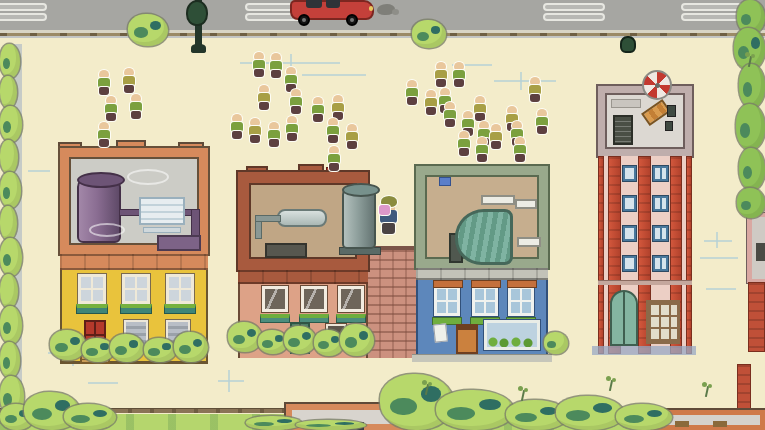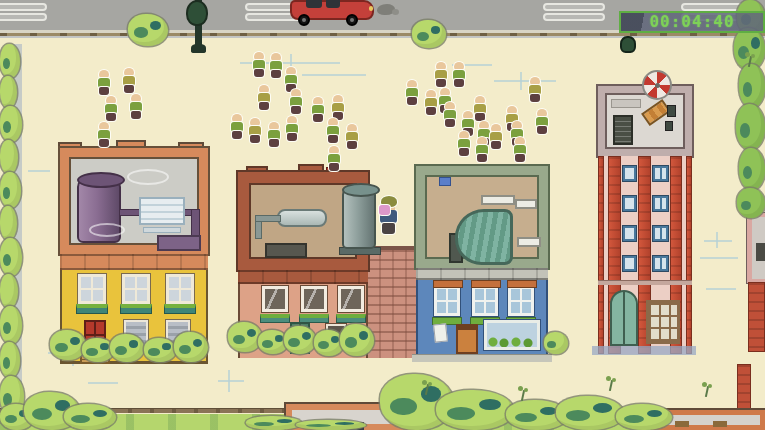--- a/index.html
+++ b/index.html
@@ -733,14 +733,13 @@
     </div>
 
   <div id="player" style="left: 378px; top: 196px;">
     <div class="p-torso"></div>
     <div class="p-head"></div>
     <div class="p-cap"></div>
     <div class="p-item"></div>
     <div class="p-legs"></div>
   </div>
 
-  <div class="timer">00:04:40</div>
 </div>
 
 </body></html>

